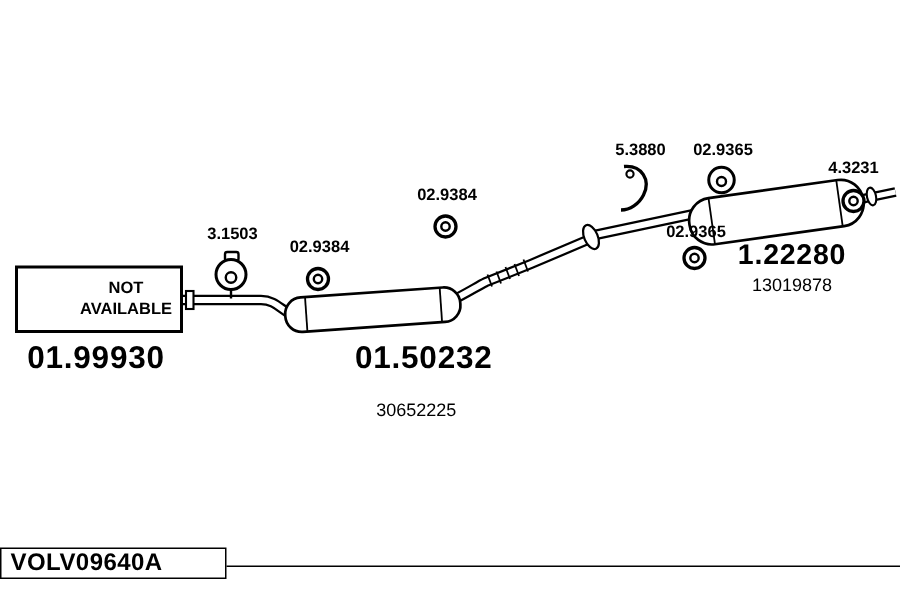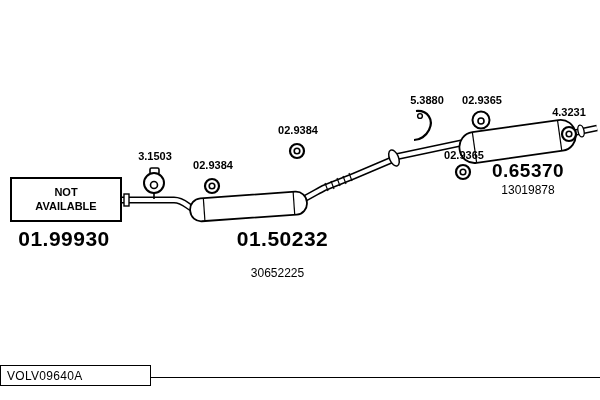--- a/index.html
+++ b/index.html
@@ -8,29 +8,29 @@
     font-family:"Liberation Sans", sans-serif;color:#000;overflow:hidden;
   }
   #diagram-svg{position:absolute;left:0;top:0;}
   .lbl{position:absolute;text-align:center;white-space:nowrap;}
   .code-lg{font-size:21px;font-weight:bold;letter-spacing:0.5px;}
   .code-md{font-size:19px;font-weight:bold;letter-spacing:0.5px;}
   .code-sm{font-size:11px;font-weight:bold;}
   .ref{font-size:12px;font-weight:normal;}
   #na-box{
     position:absolute;left:10px;top:177px;width:112px;height:45px;
-    border:2px solid #000;display:flex;align-items:center;justify-content:center;
+    border:2px solid #000;display:flex;align-items:center;justify-content:flex-end;
     box-sizing:border-box;
   }
   #na-box span{display:block;width:72px;text-align:center;font-size:11px;font-weight:bold;line-height:1.25;}
   #footer-line{position:absolute;left:0;top:377px;width:600px;height:0;border-top:1px solid #000;}
   #footer-box{
     position:absolute;left:0;top:365px;width:151px;height:21px;border:1px solid #000;
     box-sizing:border-box;display:flex;align-items:center;padding-left:6px;
-    font-size:12px;font-weight:normal;letter-spacing:0.3px;background:#fff;
+    font-size:16px;font-weight:bold;letter-spacing:0.3px;background:#fff;
   }
 </style>
 </head>
 <body>
 
 <div id="stage">
 
   <svg id="diagram-svg" width="600" height="400" viewBox="0 0 600 400">
 
     <g>
@@ -121,21 +121,21 @@
 
   <div id="na-box">
     <span>NOT AVAILABLE</span>
   </div>
 
   <div class="lbl code-lg" style="left:4px;top:227px;width:120px;">01.99930</div>
 
   <div class="lbl code-lg" style="left:225px;top:227px;width:115px;">01.50232</div>
   <div class="lbl ref" style="left:220px;top:266px;width:115px;">30652225</div>
 
-  <div class="lbl code-md" style="left:478px;top:160px;width:100px;">0.65370</div>
+  <div class="lbl code-md" style="left:478px;top:160px;width:100px;">1.22280</div>
   <div class="lbl ref" style="left:478px;top:183px;width:100px;">13019878</div>
 
   <div class="lbl code-sm" style="left:133px;top:150px;width:44px;">3.1503</div>
   <div class="lbl code-sm" style="left:191px;top:159px;width:44px;">02.9384</div>
   <div class="lbl code-sm" style="left:276px;top:124px;width:44px;">02.9384</div>
   <div class="lbl code-sm" style="left:405px;top:94px;width:44px;">5.3880</div>
   <div class="lbl code-sm" style="left:460px;top:94px;width:44px;">02.9365</div>
   <div class="lbl code-sm" style="left:442px;top:149px;width:44px;">02.9365</div>
   <div class="lbl code-sm" style="left:547px;top:106px;width:44px;">4.3231</div>
 

